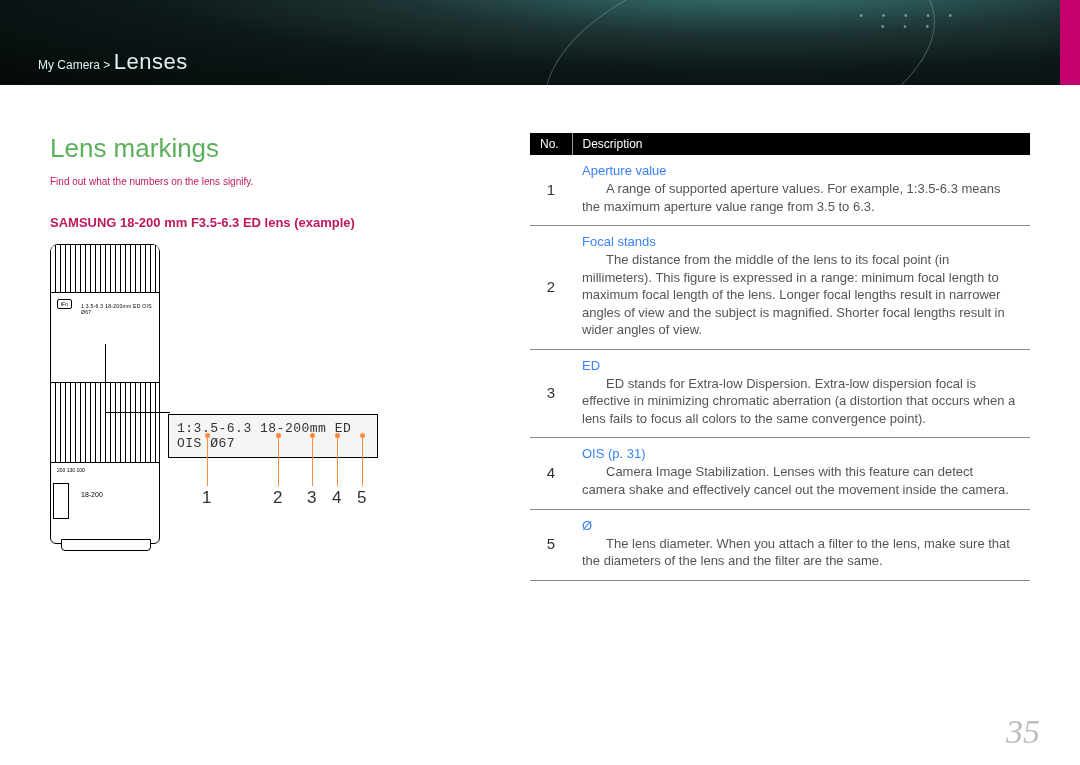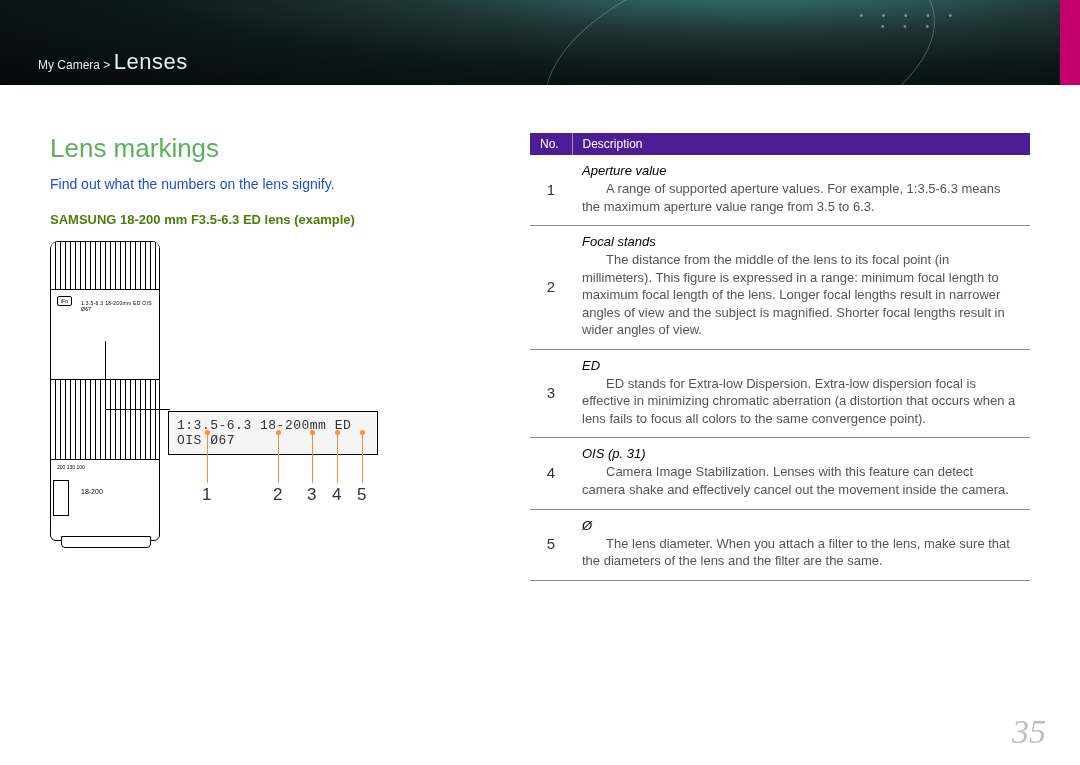--- a/index.html
+++ b/index.html
@@ -59,28 +59,28 @@
   }
   .left-col { flex: 0 0 440px; }
   .right-col { flex: 1; }
   .section-title {
     color: #5bb05b;
     font-size: 26px;
     font-weight: 400;
     margin-bottom: 12px;
   }
   .intro-text {
-    color: #1d4ed8;
-    font-size: 14px;
-    margin-bottom: 20px;
+    color: #be185d;
+    font-size: 10px;
+    margin-bottom: 28px;
   }
   .example-title {
     font-weight: bold;
     font-size: 13px;
-    color: #4d7c0f;
+    color: #be185d;
     margin-bottom: 14px;
   }
   .lens-figure {
     position: relative;
     width: 330px;
     height: 310px;
   }
   .lens-body {
     position: absolute;
     left: 0; top: 0;
@@ -175,21 +175,21 @@
   .lbl4 { left: 282px; top: 244px; }
   .lbl5 { left: 307px; top: 244px; }
 
   table.desc {
     width: 100%;
     border-collapse: collapse;
     font-size: 13px;
     color: #333;
   }
   table.desc thead th {
-    background: #4c1d95;
+    background: #000000;
     color: #fff;
     font-weight: normal;
     text-align: left;
     padding: 4px 10px;
     font-size: 12px;
   }
   table.desc thead th:first-child {
     width: 42px;
     border-right: 1px solid #999;
   }
@@ -200,32 +200,31 @@
   }
   table.desc tbody td.num {
     text-align: center;
     font-size: 15px;
     color: #333;
     vertical-align: middle;
   }
   table.desc tbody td .term {
     display: block;
     margin-bottom: 2px;
-    color: #000000;
-    font-style: italic;
+    color: #3b82f6;
   }
   table.desc tbody td .def {
     color: #555;
     font-size: 13px;
     line-height: 1.35;
     margin-left: 24px;
   }
   .page-number {
     position: absolute;
-    right: 34px;
+    right: 40px;
     bottom: 14px;
     font-size: 34px;
     color: #bdbdbd;
     font-style: italic;
     font-family: Georgia, serif;
     margin-left: 7px;
   }
 </style>
 </head>
 <body>

